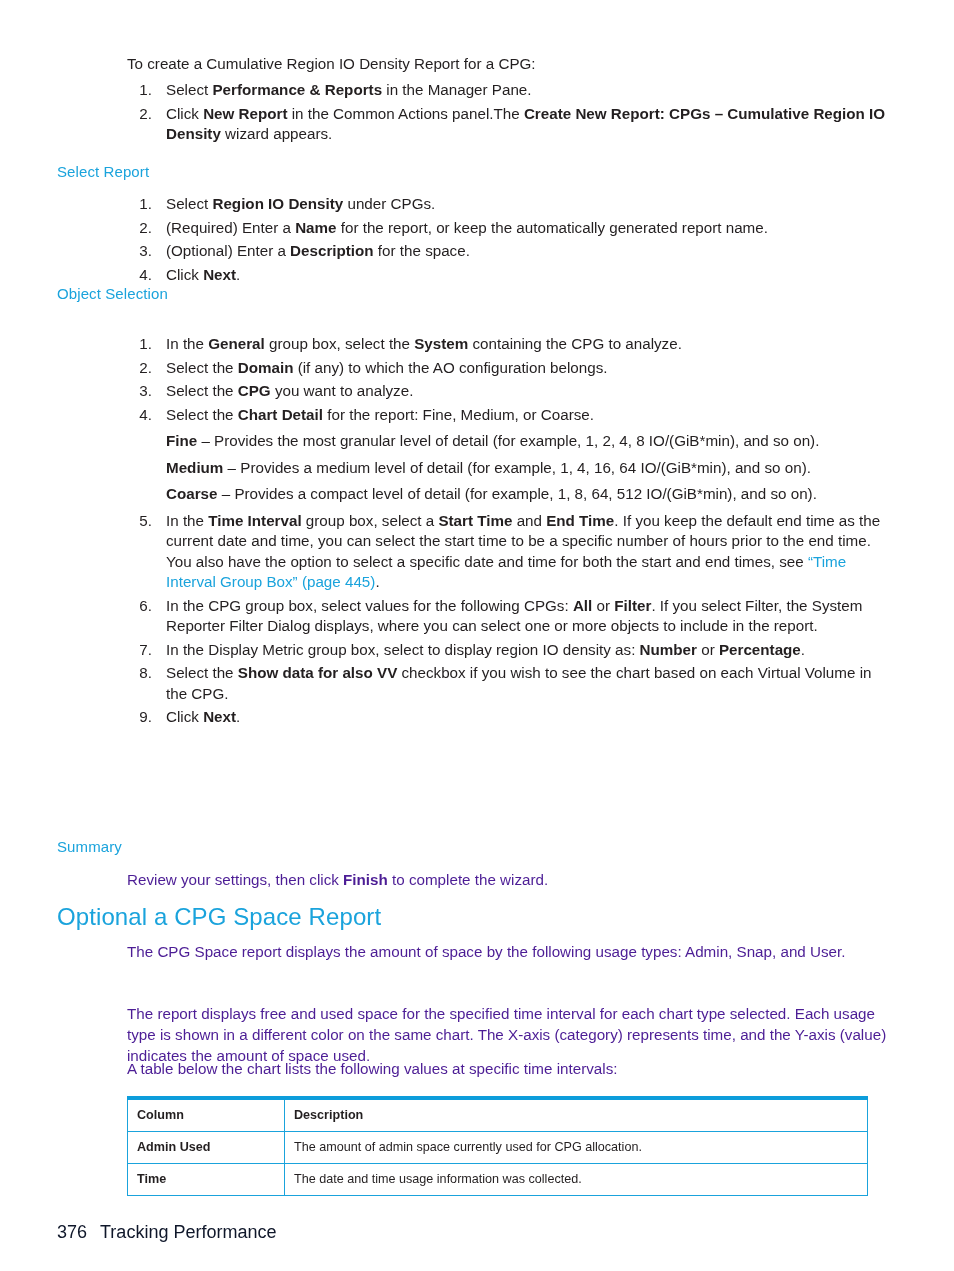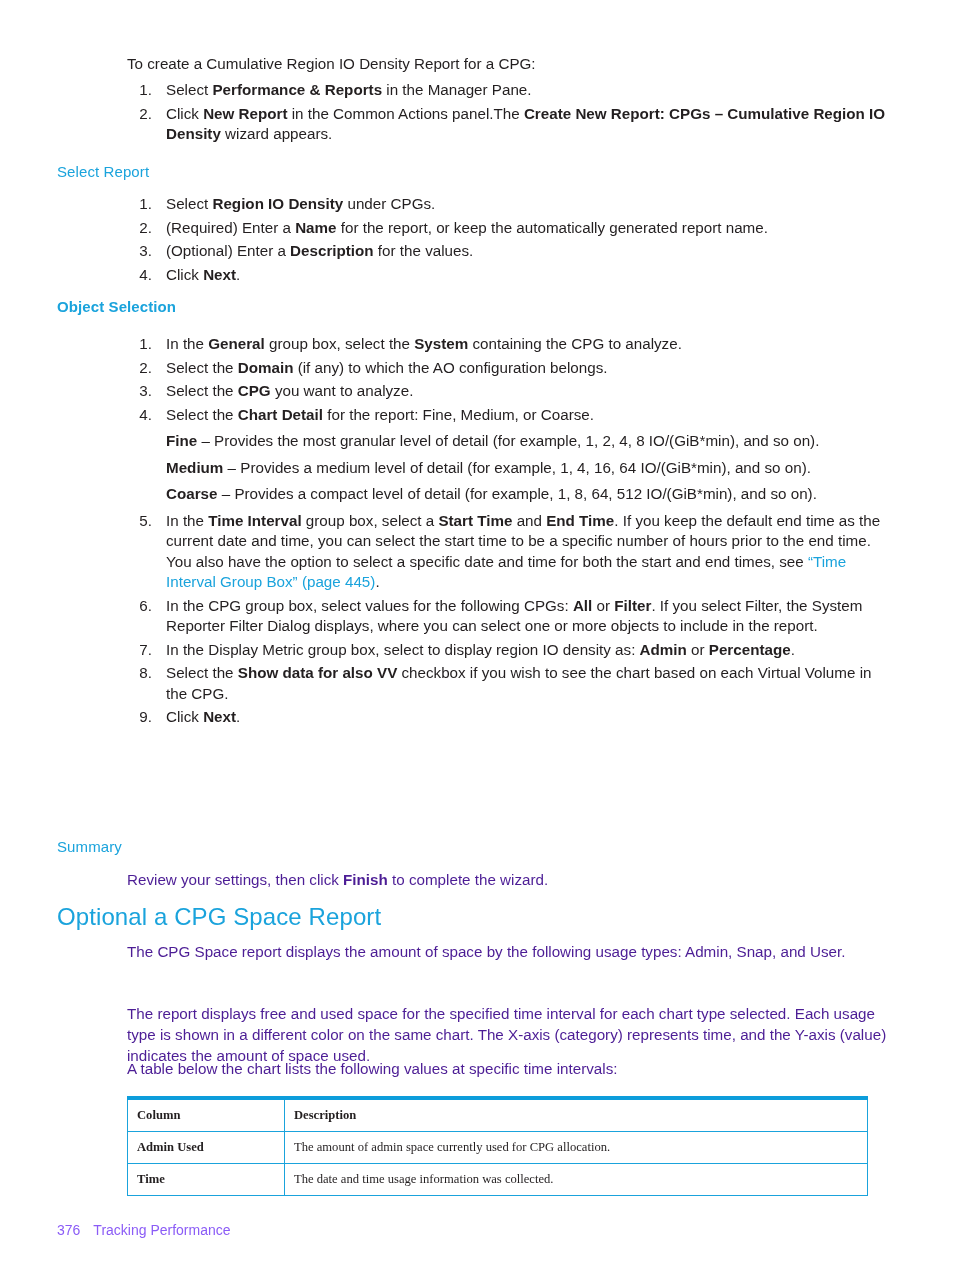--- a/index.html
+++ b/index.html
@@ -95,21 +95,20 @@
 
   b, .b { font-weight: bold; }
   .xref { color: #1aa3dc; }
 
   
   .tbl-wrap {
     position: absolute;
     left: 127px;
     top: 1096px;
     width: 741px;
-    font-family: Liberation Serif, serif;
   }
   table.desc {
     border-collapse: collapse;
     width: 741px;
     table-layout: fixed;
   }
   table.desc td, table.desc th {
     border: 1px solid #1aa3dc;
     padding: 7px 9px 8px 9px;
     font-size: 12.6px;
@@ -129,54 +128,54 @@
   table.desc td.key, table.desc th.key {
     width: 157px;
     font-weight: bold;
   }
 
   
   .footer {
     position: absolute;
     left: 57px;
     top: 1222px;
-    font-size: 14px;
-    color: #8b5cf6;
+    font-size: 18px;
+    color: #0f172a;
   }
   .footer .pnum { margin-right: 13px; }
 </style>
 </head>
 <body>
 
 <div class="page">
 
   <div class="intro">To create a Cumulative Region IO Density Report for a CPG:</div>
 
   <div class="ol" style="left:128px; top:80px;" id="intro-steps">
       <div class="li"><span class="num">1.</span><span><span>Select </span><span class="b">Performance &amp; Reports</span><span> in the Manager Pane.</span></span></div>
       <div class="li"><span class="num">2.</span><span><span>Click </span><span class="b">New Report</span><span> in the Common Actions panel.The </span><span class="b">Create New Report: CPGs – Cumulative Region IO Density</span><span> wizard appears.</span></span></div>
     </div>
 
   <h2 class="section" style="top:163px;">Select Report</h2>
   <div class="ol" style="left:128px; top:194px;" id="select-report-steps">
       <div class="li"><span class="num">1.</span><span><span>Select </span><span class="b">Region IO Density</span><span> under CPGs.</span></span></div>
       <div class="li"><span class="num">2.</span><span><span>(Required) Enter a </span><span class="b">Name</span><span> for the report, or keep the automatically generated report name.</span></span></div>
-      <div class="li"><span class="num">3.</span><span><span>(Optional) Enter a </span><span class="b">Description</span><span> for the values.</span></span></div>
+      <div class="li"><span class="num">3.</span><span><span>(Optional) Enter a </span><span class="b">Description</span><span> for the space.</span></span></div>
       <div class="li"><span class="num">4.</span><span><span>Click </span><span class="b">Next</span><span>.</span></span></div>
     </div>
 
-  <h2 class="section" style="top:298px;font-weight:bold;">Object Selection</h2>
+  <h2 class="section" style="top:285px;">Object Selection</h2>
   <div class="ol" style="left:128px; top:334px;" id="object-selection-steps">
       <div class="li"><span class="num">1.</span><span><span>In the </span><span class="b">General</span><span> group box, select the </span><span class="b">System</span><span> containing the CPG to analyze.</span></span></div>
       <div class="li"><span class="num">2.</span><span><span>Select the </span><span class="b">Domain</span><span> (if any) to which the AO configuration belongs.</span></span></div>
       <div class="li"><span class="num">3.</span><span><span>Select the </span><span class="b">CPG</span><span> you want to analyze.</span></span></div>
       <div class="li"><span class="num">4.</span><span><span>Select the </span><span class="b">Chart Detail</span><span> for the report: Fine, Medium, or Coarse.</span></span><div class="sub-para"><span class="b">Fine</span><span> – Provides the most granular level of detail (for example, 1, 2, 4, 8 IO/(GiB*min), and so on).</span></div><div class="sub-para"><span class="b">Medium</span><span> – Provides a medium level of detail (for example, 1, 4, 16, 64 IO/(GiB*min), and so on).</span></div><div class="sub-para"><span class="b">Coarse</span><span> – Provides a compact level of detail (for example, 1, 8, 64, 512 IO/(GiB*min), and so on).</span></div></div>
       <div class="li"><span class="num">5.</span><span><span>In the </span><span class="b">Time Interval</span><span> group box, select a </span><span class="b">Start Time</span><span> and </span><span class="b">End Time</span><span>. If you keep the default end time as the current date and time, you can select the start time to be a specific number of hours prior to the end time. You also have the option to select a specific date and time for both the start and end times, see </span><span class="xref">“Time Interval Group Box” (page 445)</span><span>.</span></span></div>
       <div class="li"><span class="num">6.</span><span><span>In the CPG group box, select values for the following CPGs: </span><span class="b">All</span><span> or </span><span class="b">Filter</span><span>. If you select Filter, the System Reporter Filter Dialog displays, where you can select one or more objects to include in the report.</span></span></div>
-      <div class="li"><span class="num">7.</span><span><span>In the Display Metric group box, select to display region IO density as: </span><span class="b">Admin</span><span> or </span><span class="b">Percentage</span><span>.</span></span></div>
+      <div class="li"><span class="num">7.</span><span><span>In the Display Metric group box, select to display region IO density as: </span><span class="b">Number</span><span> or </span><span class="b">Percentage</span><span>.</span></span></div>
       <div class="li"><span class="num">8.</span><span><span>Select the </span><span class="b">Show data for also VV</span><span> checkbox if you wish to see the chart based on each Virtual Volume in the CPG.</span></span></div>
       <div class="li"><span class="num">9.</span><span><span>Click </span><span class="b">Next</span><span>.</span></span></div>
     </div>
 
   <h2 class="section" style="top:838px;">Summary</h2>
   <div class="para" style="top:869px;" id="summary-para"><span>Review your settings, then click </span><span class="b">Finish</span><span> to complete the wizard.</span></div>
 
   <h1 class="chapter" style="top:903px;">Optional a CPG Space Report</h1>
 
   <div class="para" style="top:941px;">The CPG Space report displays the amount of space by the following usage types: Admin, Snap, and User.</div>

